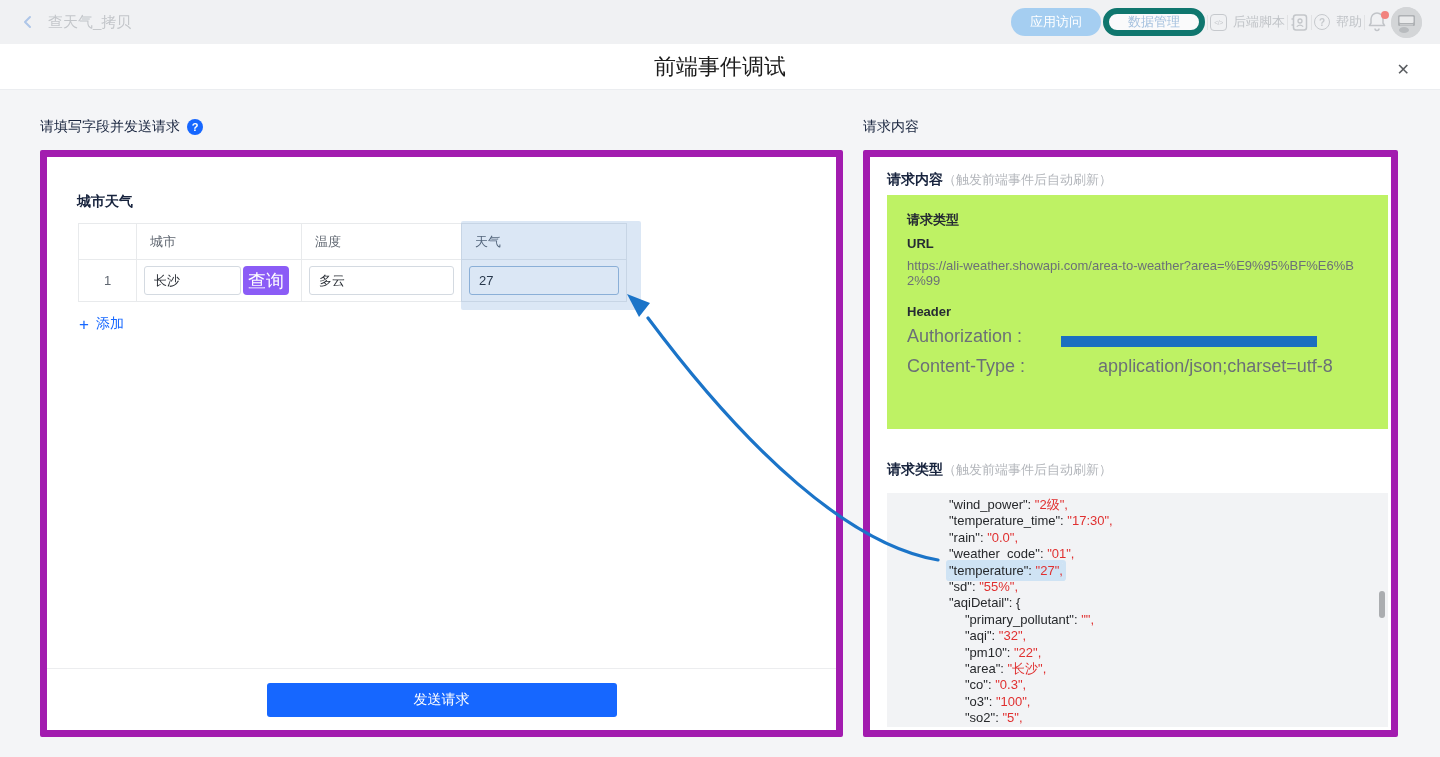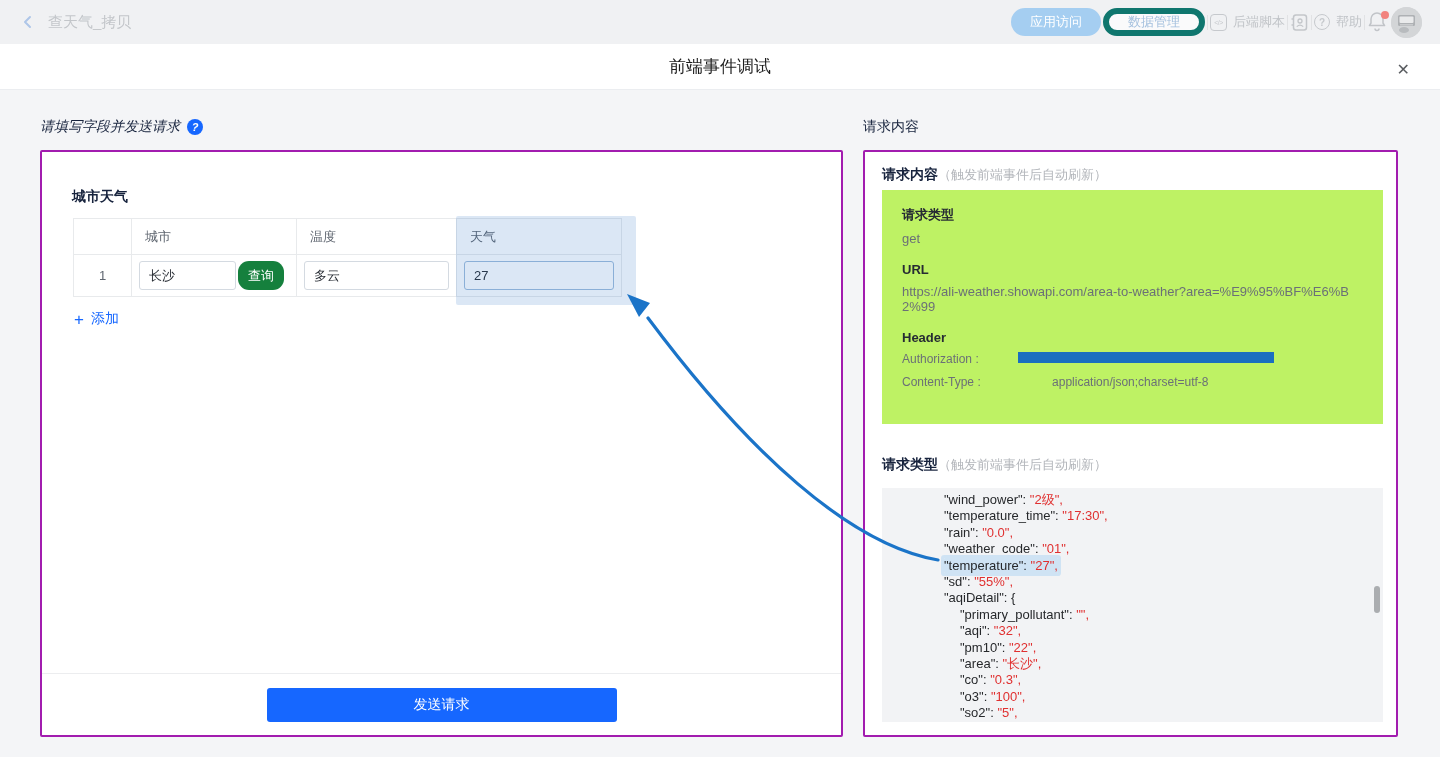--- a/index.html
+++ b/index.html
@@ -21,65 +21,65 @@
   .tb-div { width:1px; height:15px; background:#e1e2e4; }
   .icon-box { width:17px; height:17px; border:1.5px solid #c6c9cd; border-radius:4px; display:flex; align-items:center; justify-content:center; font-size:7px; color:#c6c9cd; letter-spacing:-.5px; }
   .icon-q { width:16px; height:16px; border:1.5px solid #c6c9cd; border-radius:50%; display:flex; align-items:center; justify-content:center; font-size:10px; color:#c6c9cd; font-weight:bold; }
   .bell-wrap { position:relative; width:22px; height:24px; cursor:pointer; }
   .bell-dot { position:absolute; right:0; top:1px; width:8px; height:8px; border-radius:50%; background:#f2837e; }
   .avatar { width:31px; height:31px; border-radius:50%; background:#d3d5d7; overflow:hidden; cursor:pointer; }
 
   
   .modal-head { position:absolute; left:0; top:44px; width:1440px; height:46px; background:#ffffff;
                 border-bottom:1px solid #ebedf0; display:flex; align-items:center; justify-content:center; }
-  .modal-title { font-size:17px; color:#1c1c1c; }
+  .modal-title { font-size:22px; color:#1c1c1c; }
   .modal-close { position:absolute; right:26px; top:12px; font-size:16px; color:#595c60; cursor:pointer; padding:4px; }
 
   
   .modal-body { position:absolute; left:0; top:90px; width:1440px; height:667px; background:#f4f5f7; }
   .sec-label { position:absolute; font-size:14px; color:#17233d; display:flex; align-items:center; gap:7px; }
   .help-badge { width:16px; height:16px; border-radius:50%; background:#1667ff; color:#fff; font-size:11px; font-weight:bold;
                 display:flex; align-items:center; justify-content:center; cursor:pointer; }
-  .card { position:absolute; background:#ffffff; border:2px solid #a21caf; border-radius:2px; }
+  .card { position:absolute; background:#ffffff; border:7px solid #a21caf; border-radius:2px; }
 
   
   #left-card  { left:40px; top:60px; width:803px; height:587px; }
   .tbl-title { position:absolute; left:30px; top:36px; font-size:14px; font-weight:bold; color:#17233d; }
   .wtable { position:absolute; left:31px; top:66px; width:549px; border:1px solid #e8eaec; background:#fff; }
   .trow { display:grid; grid-template-columns:58px 165px 160px 164px; }
   .trow.head { height:36px; border-bottom:1px solid #e8eaec; }
   .trow.body { height:41px; }
   .tcell { display:flex; align-items:center; border-right:1px solid #e8eaec; padding:0 13px; font-size:13px; color:#5f6670; }
   .tcell:last-child { border-right:none; }
   .tcell.center { justify-content:center; }
   .tcell.ctl { padding:0 7px; gap:2px; }
   .tin { height:29px; border:1px solid #d4dae1; border-radius:3px; background:#fff; font-size:13px; color:#2a2f36;
          padding:0 9px; outline:none; font-family:inherit; width:100%; }
   .tin.temp { border-color:#9fbddc; background:transparent; }
-  .btn-query { height:29px; min-width:46px; border:none; border-radius:11px; background:#15803d; color:#fff; font-size:13px;
+  .btn-query { height:29px; min-width:46px; border:none; border-radius:4px; background:#8b5cf6; color:#fff; font-size:18px;
                cursor:pointer; font-family:inherit; flex:none; }
   .col-highlight { position:absolute; left:414px; top:64px; width:180px; height:89px;
                    background:rgba(31,108,190,.16); border-radius:2px; pointer-events:none; }
   .add-link { position:absolute; left:32px; top:158px; display:flex; align-items:center; gap:7px; color:#1667ff;
               font-size:14px; cursor:pointer; }
   .add-plus { font-size:17px; line-height:1; }
   .card-footer { position:absolute; left:0; right:0; bottom:0; height:62px; border-top:1px solid #ecedef;
                  display:flex; align-items:flex-start; justify-content:center; }
   .btn-send { margin-top:14px; width:350px; height:34px; background:#1667ff; color:#fff; border:none; border-radius:3px;
               font-size:14px; cursor:pointer; font-family:inherit; }
 
   
   #right-card { left:863px; top:60px; width:535px; height:587px; }
   .box-title { position:absolute; left:17px; font-size:14px; color:#17233d; }
   .box-title b { font-weight:bold; }
   .box-title .hint { font-weight:normal; color:#b3b6bb; font-size:13px; }
   .req-box { position:absolute; left:17px; top:38px; width:501px; height:234px; background:#bef264; padding:16px 20px; }
   .fld-label { font-size:13px; font-weight:bold; color:#262b33; margin-bottom:7px; }
   .fld-value { font-size:13px; color:#6b7077; margin-bottom:16px; word-break:break-all; }
-  .hdr-row { font-size:12px; color:#6b7077; margin-bottom:9px; display:flex; align-items:flex-start;gap:34px; }
+  .hdr-row { font-size:18px; color:#6b7077; margin-bottom:9px; display:flex; align-items:flex-end;gap:34px; }
   .auth-bar { display:inline-block; width:256px; height:11px; background:#1a6fc0; margin-left:5px; }
   .code-box { position:absolute; left:17px; top:336px; width:501px; height:234px; background:#f2f3f5;
               padding-top:4px; overflow:hidden; }
   .code-line { font-size:13px; line-height:16.4px; white-space:pre; color:#26282b; }
   .code-line .v { color:#e03030; }
   .code-line .p { color:#26282b; }
   .indent-2 { padding-left:62px; }
   .indent-3 { padding-left:78px; }
   .hl { background:#cfe3f4; box-shadow:0 0 0 3px #cfe3f4; border-radius:1px; }
   .sb-thumb { position:absolute; right:3px; top:98px; width:6px; height:27px; background:#abadb0; border-radius:3px; cursor:pointer; }
@@ -150,21 +150,21 @@
     </div>
   </div>
 
   <div class="modal-head">
     <span class="modal-title">前端事件调试</span>
     <span class="modal-close">✕</span>
   </div>
 
   <div class="modal-body">
 
-    <div class="sec-label" style="left:40px; top:28px;font-style:italic;">
+    <div class="sec-label" style="left:40px; top:28px;">
       <span>请填写字段并发送请求</span>
       <span class="help-badge">?</span>
     </div>
 
     <div class="card" id="left-card">
       <div class="tbl-title">城市天气</div>
 
       <div class="wtable">
         <div class="trow head">
           <div class="tcell"></div>
@@ -203,21 +203,20 @@
     </div>
 
     <div class="card" id="right-card">
 
       <div class="box-title" style="top:14px;">
         <b>请求内容</b><span class="hint">（触发前端事件后自动刷新）</span>
       </div>
 
       <div class="req-box">
         <div class="fld-label">请求类型</div>
-        <div class="fld-value">get</div>
         <div class="fld-label">URL</div>
         <div class="fld-value">https://ali-weather.showapi.com/area-to-weather?area=%E9%95%BF%E6%B2%99</div>
         <div class="fld-label">Header</div>
         <div class="hdr-row">
           <span>Authorization :</span>
           <span class="auth-bar"></span>
         </div>
         <div class="hdr-row">
           <span>Content-Type :</span>&nbsp;<span>application/json;charset=utf-8</span>
         </div>

